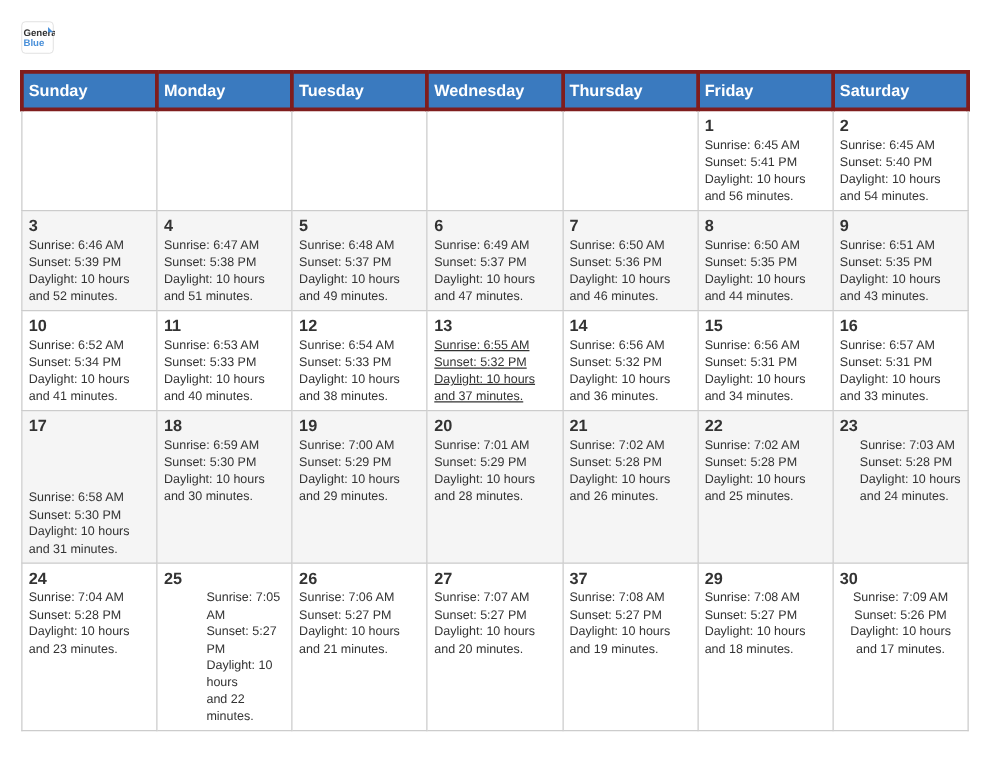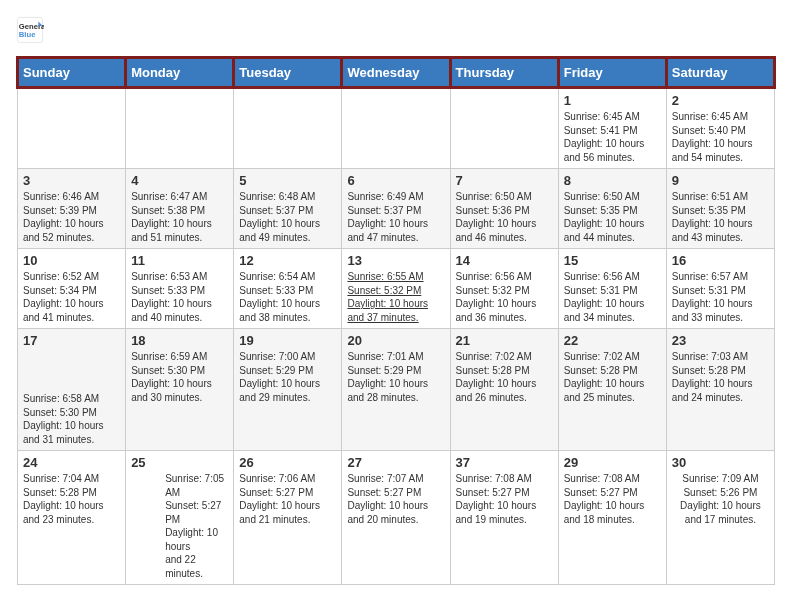--- a/index.html
+++ b/index.html
@@ -270,21 +270,21 @@
         </td>
         <td>
           <span class="day-num">22</span>
           <div class="day-info" style="white-space: pre-line;">Sunrise: 7:02 AM
 Sunset: 5:28 PM
 Daylight: 10 hours
 and 25 minutes.</div>
         </td>
         <td>
           <span class="day-num">23</span>
-          <div class="day-info" style="white-space: pre-line;">Sunrise: 7:03 AM
+          <div class="day-info" style="white-space: pre-line; margin-left: 16px;">Sunrise: 7:03 AM
 Sunset: 5:28 PM
 Daylight: 10 hours
 and 24 minutes.</div>
         </td>
       </tr>
       <tr>
         <td>
           <span class="day-num">24</span>
           <div class="day-info" style="white-space: pre-line;">Sunrise: 7:04 AM
 Sunset: 5:28 PM

